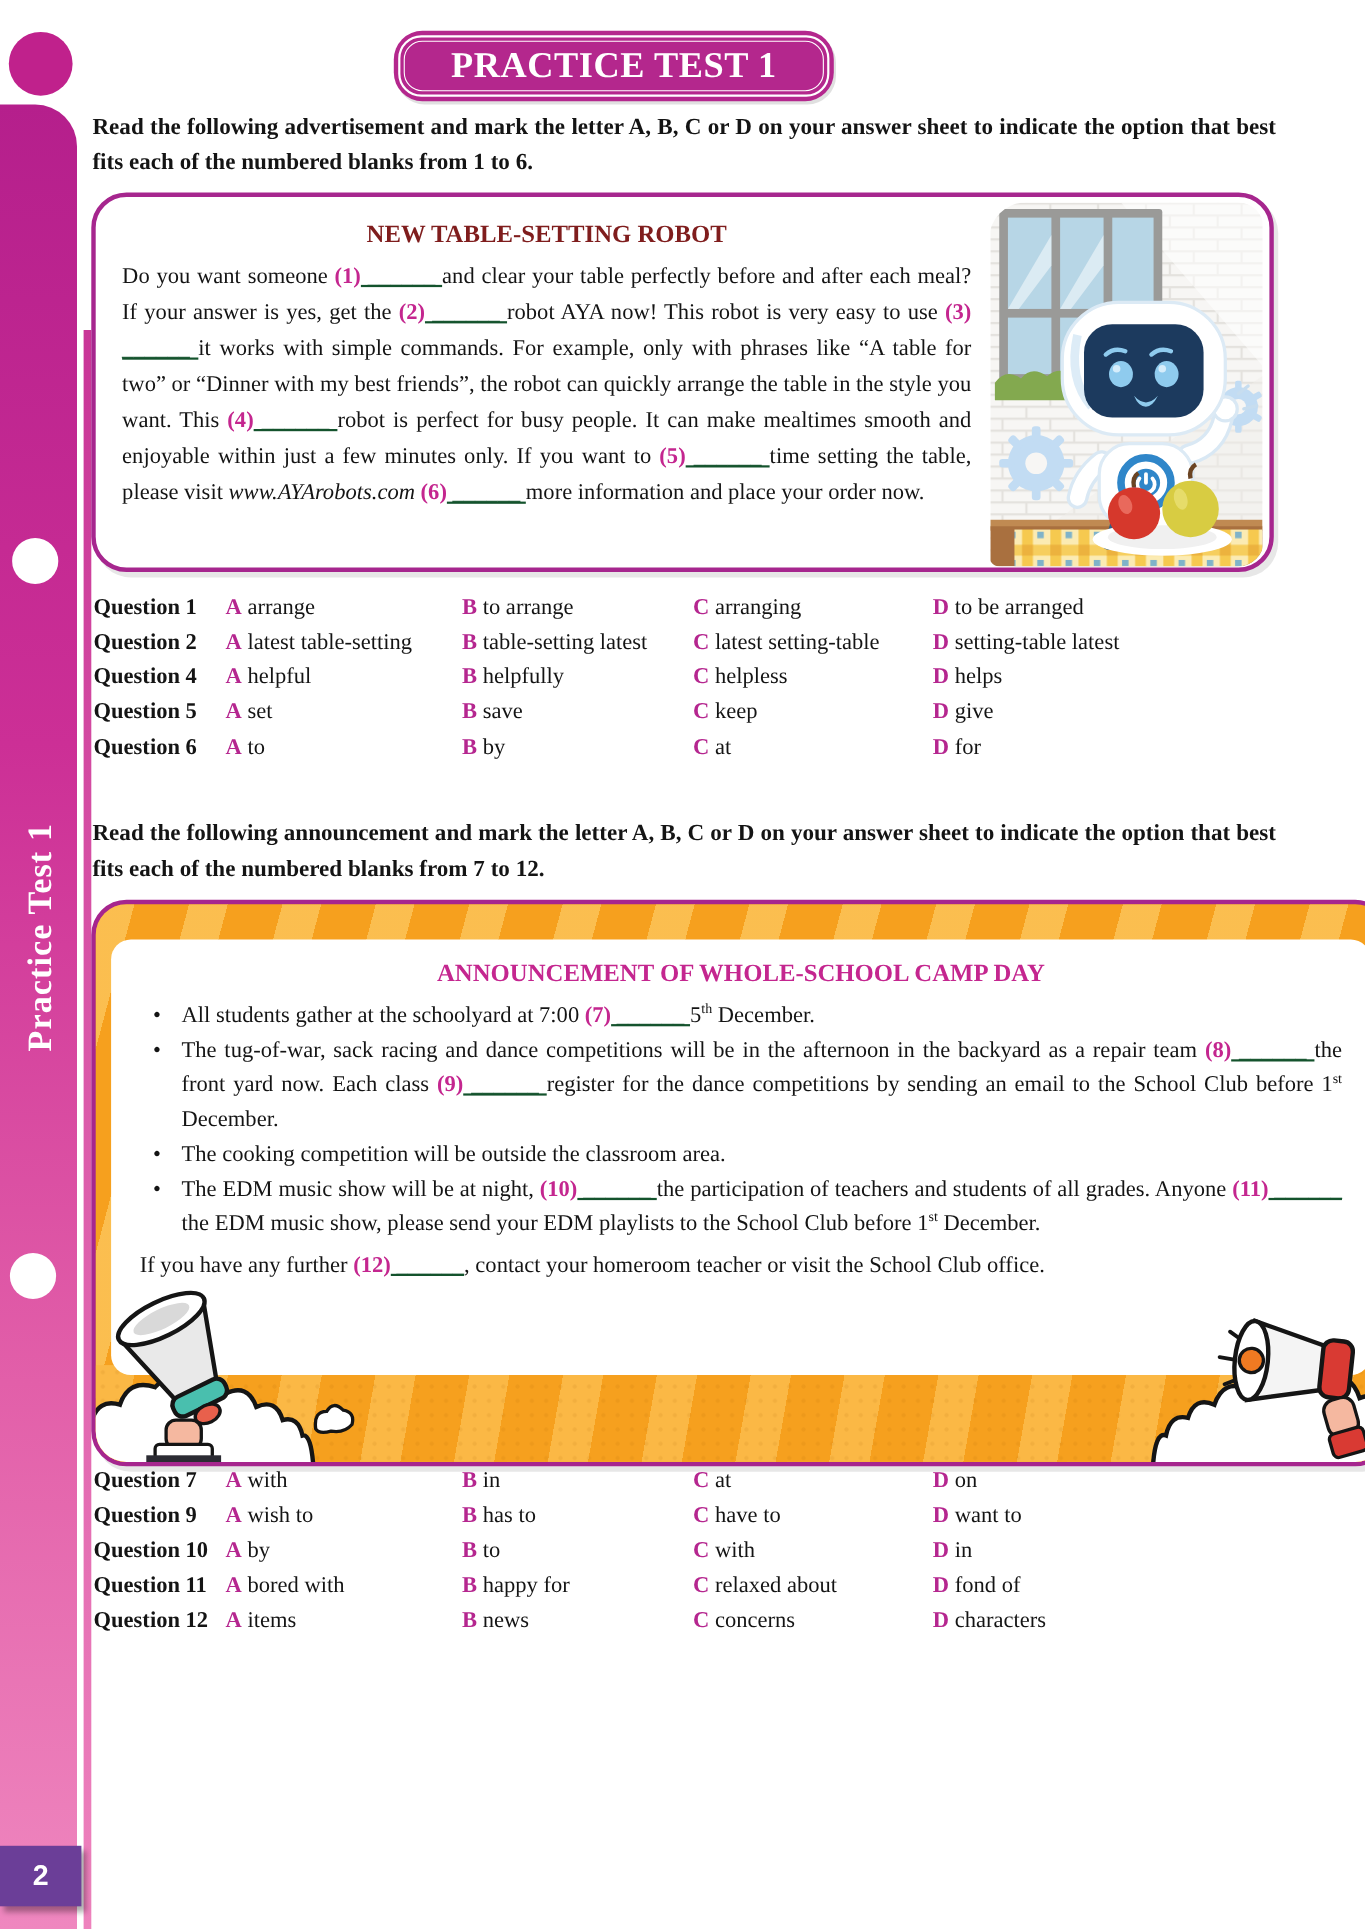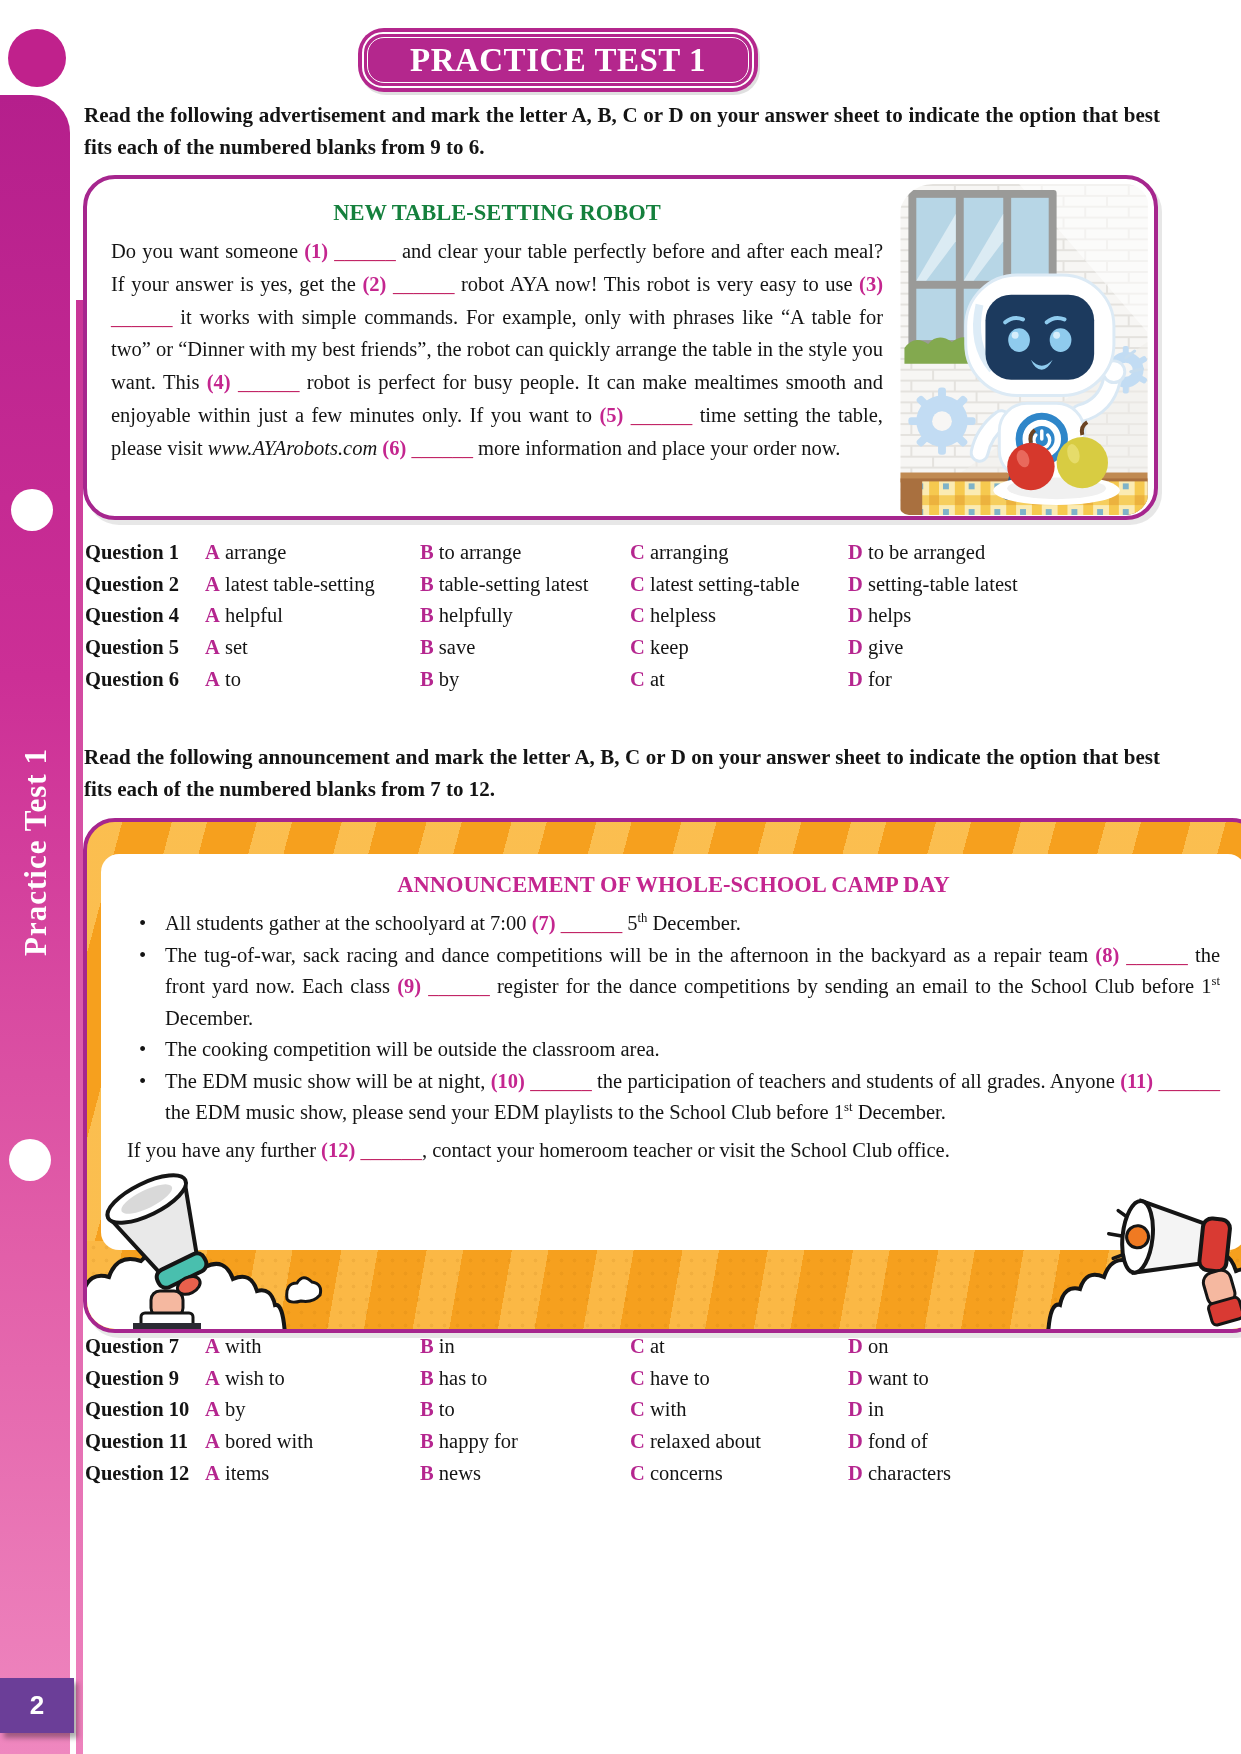--- a/index.html
+++ b/index.html
@@ -32,27 +32,27 @@
 
   
   .instruction{position:absolute;left:84px;width:1076px;font-weight:bold;font-size:21px;
                line-height:1.5;text-align:justify;}
   #instr1{top:100px;} #instr2{top:742px;}
 
   
   .ad-box{position:absolute;left:83px;top:175px;width:1075px;height:345px;background:#fff;
           border:4px solid #A6268E;border-radius:32px;box-sizing:border-box;overflow:hidden;
           box-shadow:4px 5px 0 rgba(120,120,120,.18);}
-  .ad-title{position:absolute;top:21px;left:24px;width:772px;text-align:center;color:#15803d;
+  .ad-title{position:absolute;top:21px;left:24px;width:772px;text-align:center;color:#7f1d1d;
             font-weight:bold;font-size:22.5px;}
   .ad-body{position:absolute;top:56px;left:24px;width:772px;font-size:20.5px;line-height:1.6;text-align:justify;}
   .ad-illustration{position:absolute;top:5px;right:5px;width:250px;height:331px;
                    border-radius:34px 24px 24px 10px;overflow:hidden;}
   .qnum{color:#C4268F;font-weight:bold;}
-  .blank{color:#be185d;}
+  .blank{color:#14532d;text-decoration:underline;}
   sup{font-size:.62em;}
 
   
   .q-table{position:absolute;left:85px;width:1075px;font-size:20.5px;}
   #questions1{top:537px;} #questions2{top:1331px;}
   .q-row{display:grid;grid-template-columns:120px 215px 210px 218px 1fr;height:31.6px;align-items:center;}
   .q-label{font-weight:bold;}
   .q-letter{font-weight:bold;color:#B5268F;}
 
   
@@ -87,21 +87,21 @@
   <div class="side-circle c2"></div>
   <div class="side-label">Practice Test 1</div>
   <div class="page-num">2</div>
 
   <div class="header-box">
     <div class="header-inner">
       <span class="header-title">PRACTICE TEST 1</span>
     </div>
   </div>
 
-  <div class="instruction" id="instr1">Read the following advertisement and mark the letter A, B, C or D on your answer sheet to indicate the option that best fits each of the numbered blanks from 9 to 6.</div>
+  <div class="instruction" id="instr1">Read the following advertisement and mark the letter A, B, C or D on your answer sheet to indicate the option that best fits each of the numbered blanks from 1 to 6.</div>
 
   <div class="ad-box">
     <div class="ad-title">NEW TABLE-SETTING ROBOT</div>
     <div class="ad-body">Do you want someone <span class="qnum">(1)</span><span class="blank"> ______ </span>and clear your table perfectly before and after each meal? If your answer is yes, get the <span class="qnum">(2)</span><span class="blank"> ______ </span>robot AYA now! This robot is very easy to use <span class="qnum">(3)</span><span class="blank"> ______ </span>it works with simple commands. For example, only with phrases like “A table for two” or “Dinner with my best friends”, the robot can quickly arrange the table in the style you want. This <span class="qnum">(4)</span><span class="blank"> ______ </span>robot is perfect for busy people. It can make mealtimes smooth and enjoyable within just a few minutes only. If you want to <span class="qnum">(5)</span><span class="blank"> ______ </span>time setting the table, please visit <em>www.AYArobots.com</em> <span class="qnum">(6)</span><span class="blank"> ______ </span>more information and place your order now.</div>
 
     <div class="ad-illustration">
       <svg width="250" height="331" viewBox="0 0 250 335" xmlns="http://www.w3.org/2000/svg">
         <defs>
           <pattern id="brk" width="44" height="22" patternUnits="userSpaceOnUse">
             <rect width="44" height="22" fill="#F7F6F4"></rect>

